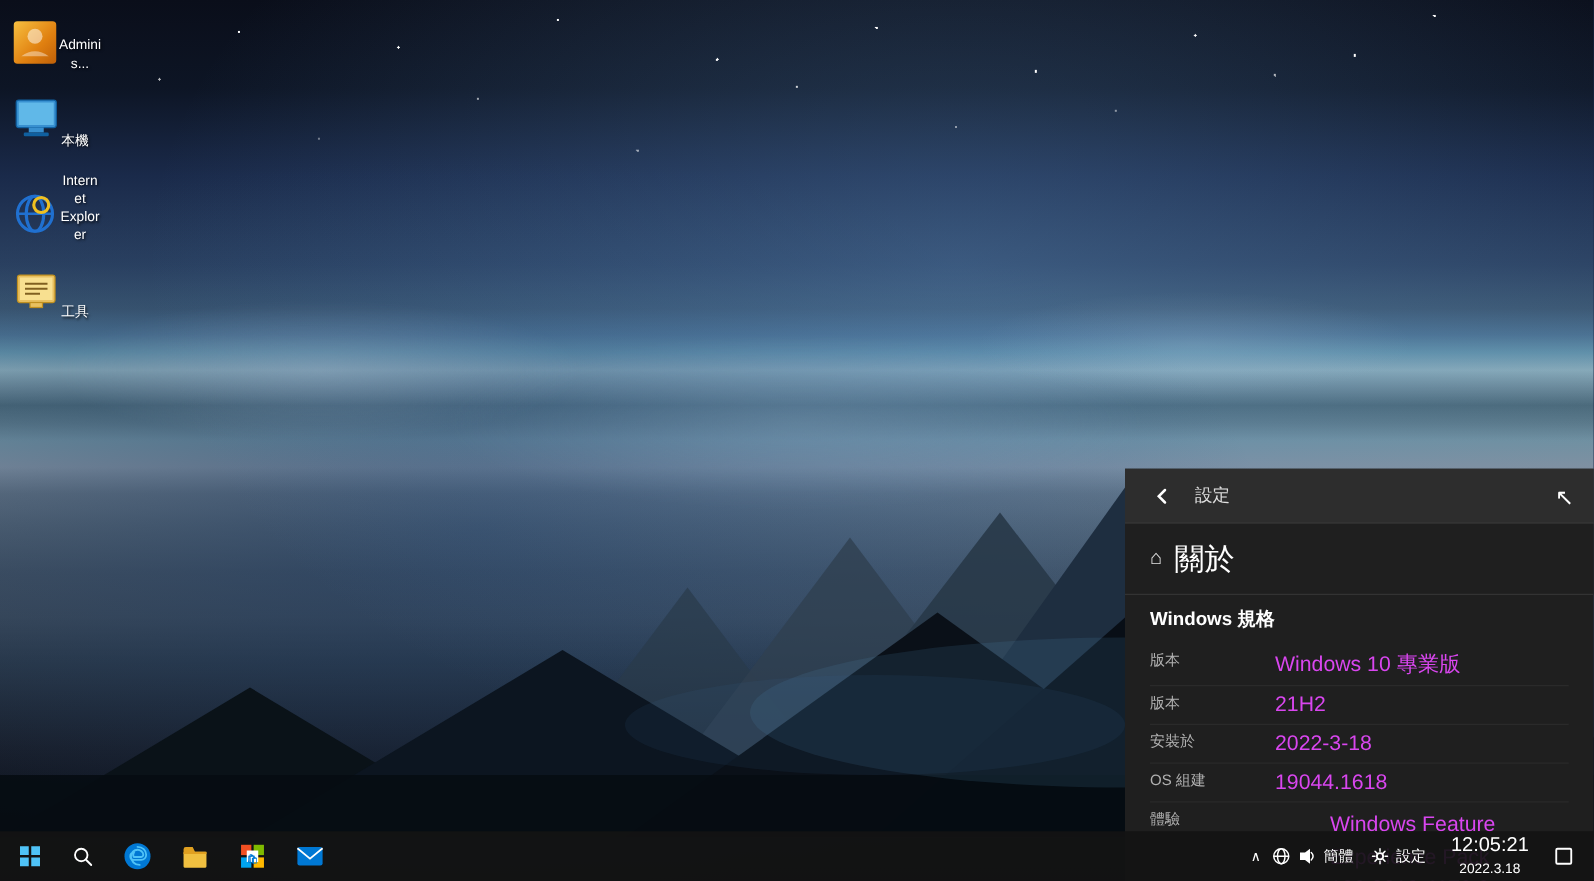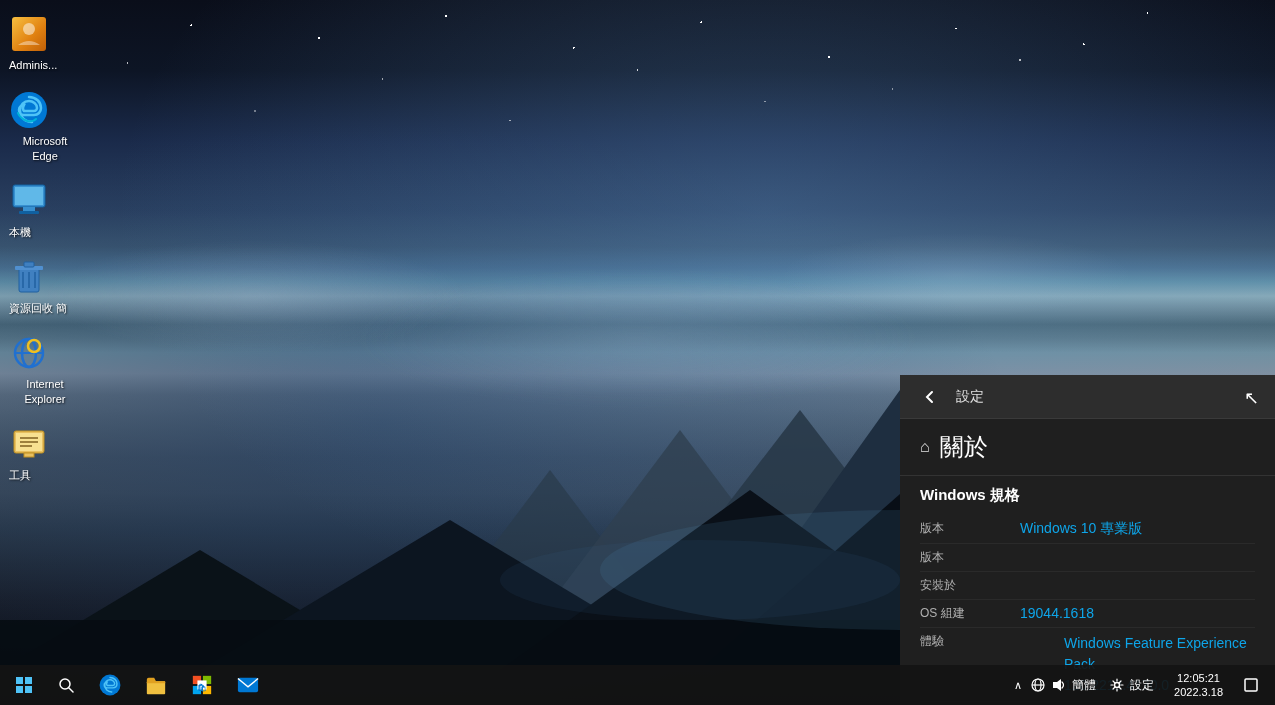--- a/index.html
+++ b/index.html
@@ -104,22 +104,21 @@
       position: absolute;
       top: 10px;
       left: 5px;
       display: flex;
       flex-direction: column;
       gap: 10px;
     }
 
     .desktop-icon {
       display: flex;
-      flex-direction: column;
-      align-items: flex-start;
+      align-items: flex-end;
       width: 80px;
       padding: 4px;
       cursor: pointer;
       border-radius: 4px;
     }
 
     .icon-img {
       width: 40px;
       height: 40px;
       display: flex;
@@ -223,22 +222,22 @@
     }
 
     .spec-label {
       width: 100px;
       font-size: 12px;
       color: #b0b0b0;
       flex-shrink: 0;
     }
 
     .spec-value {
-      font-size: 14px;
-      color: #0ea5e9;
+      font-size: 17px;
+      color: #d946ef;
       flex: 1;
     }
 
     
     .taskbar {
       position: absolute;
       bottom: 0;
       left: 0;
       width: 1275px;
       height: 40px;
@@ -295,21 +294,21 @@
       display: flex;
       flex-direction: column;
       align-items: center;
       justify-content: center;
       padding: 0 8px;
       cursor: pointer;
       height: 40px;
     }
 
     .clock-time {
-      font-size: 11px;
+      font-size: 16px;
       color: white;
       line-height: 1.3;
     }
 
     .clock-date {
       font-size: 11px;
       color: white;
       line-height: 1.3;
     }
 
@@ -396,59 +395,34 @@
               <stop offset="100%" stop-color="#c06008"></stop>
             </linearGradient>
           </defs>
           <circle cx="19" cy="14" r="6" fill="rgba(255,255,255,0.5)"></circle>
           <path d="M8 30 Q19 22 30 30" fill="rgba(255,255,255,0.4)"></path>
         </svg>
       </div>
       <span class="icon-label">Adminis...</span>
     </div>
 
-    <div class="desktop-icon">
-      <div class="icon-img">
-        <svg width="38" height="38" viewBox="0 0 38 38" xmlns="http://www.w3.org/2000/svg">
-          <circle cx="19" cy="19" r="18" fill="#0078d4"></circle>
-          <path d="M19 6 C26 6 31 11 31 17 C31 21 28 24 24 24 L14 24 C11 24 9 22 9 19 C9 16 11 14 14 14 C14 14 12 18 14 20 L24 20 C26 20 27 18 27 17 C27 13 23 10 19 10 C14 10 10 14 10 19 C10 26 15 31 22 31" fill="none" stroke="#4fc3f7" stroke-width="2.5" stroke-linecap="round"></path>
-          <path d="M8 22 C8 22 10 28 17 30 C20 31 24 30 26 28" fill="none" stroke="#00b4d8" stroke-width="2" stroke-linecap="round"></path>
-        </svg>
-      </div>
-      <span class="icon-label">Microsoft
-Edge</span>
-    </div>
 
     <div class="desktop-icon">
       <div class="icon-img">
         <svg width="40" height="36" viewBox="0 0 40 36" xmlns="http://www.w3.org/2000/svg">
           <rect x="4" y="2" width="32" height="22" rx="2" fill="#3890d0" stroke="#1060a0" stroke-width="1"></rect>
           <rect x="6" y="4" width="28" height="18" fill="#60b8e8"></rect>
           <rect x="14" y="24" width="12" height="4" fill="#3890d0"></rect>
           <rect x="10" y="28" width="20" height="3" rx="1" fill="#1060a0"></rect>
         </svg>
       </div>
       <span class="icon-label">本機</span>
     </div>
 
 
-    <div class="desktop-icon">
-      <div class="icon-img">
-        <svg width="36" height="38" viewBox="0 0 36 38" xmlns="http://www.w3.org/2000/svg">
-          <rect x="8" y="10" width="20" height="24" rx="2" fill="#4080c0" stroke="#2060a0" stroke-width="1"></rect>
-          <rect x="4" y="8" width="28" height="4" rx="1" fill="#5090d0"></rect>
-          <rect x="13" y="4" width="10" height="5" rx="1" fill="#4080c0" stroke="#2060a0" stroke-width="1"></rect>
-          <line x1="12" y1="14" x2="12" y2="30" stroke="#2060a0" stroke-width="1.5"></line>
-          <line x1="18" y1="14" x2="18" y2="30" stroke="#2060a0" stroke-width="1.5"></line>
-          <line x1="24" y1="14" x2="24" y2="30" stroke="#2060a0" stroke-width="1.5"></line>
-        </svg>
-      </div>
-      <span class="icon-label">資源回收
-簡</span>
-    </div>
 
     <div class="desktop-icon">
       <div class="icon-img">
         <svg width="38" height="38" viewBox="0 0 38 38" xmlns="http://www.w3.org/2000/svg">
           <circle cx="19" cy="19" r="14" fill="none" stroke="#2070d0" stroke-width="2.5"></circle>
           <ellipse cx="19" cy="19" rx="7" ry="14" fill="none" stroke="#2070d0" stroke-width="2.5"></ellipse>
           <line x1="5" y1="19" x2="33" y2="19" stroke="#2070d0" stroke-width="2"></line>
 
           <circle cx="24" cy="12" r="6" fill="none" stroke="#f0c020" stroke-width="2.5"></circle>
         </svg>
@@ -491,23 +465,25 @@
 
     <div class="windows-specs-title">Windows 規格</div>
 
     <div class="specs-table">
       <div class="spec-row">
         <span class="spec-label">版本</span>
         <span class="spec-value">Windows 10 專業版</span>
       </div>
       <div class="spec-row">
         <span class="spec-label">版本</span>
+        <span class="spec-value">21H2</span>
       </div>
       <div class="spec-row">
         <span class="spec-label">安裝於</span>
+        <span class="spec-value">2022-3-18</span>
       </div>
       <div class="spec-row">
         <span class="spec-label">OS 組建</span>
         <span class="spec-value">19044.1618</span>
       </div>
       <div class="spec-row" style="align-items:flex-start;gap:44px;">
         <span class="spec-label">體驗</span>
         <span class="spec-value" style="line-height:1.5;">Windows Feature Experience Pack<br>120.2212.4170.0</span>
       </div>
     </div>

